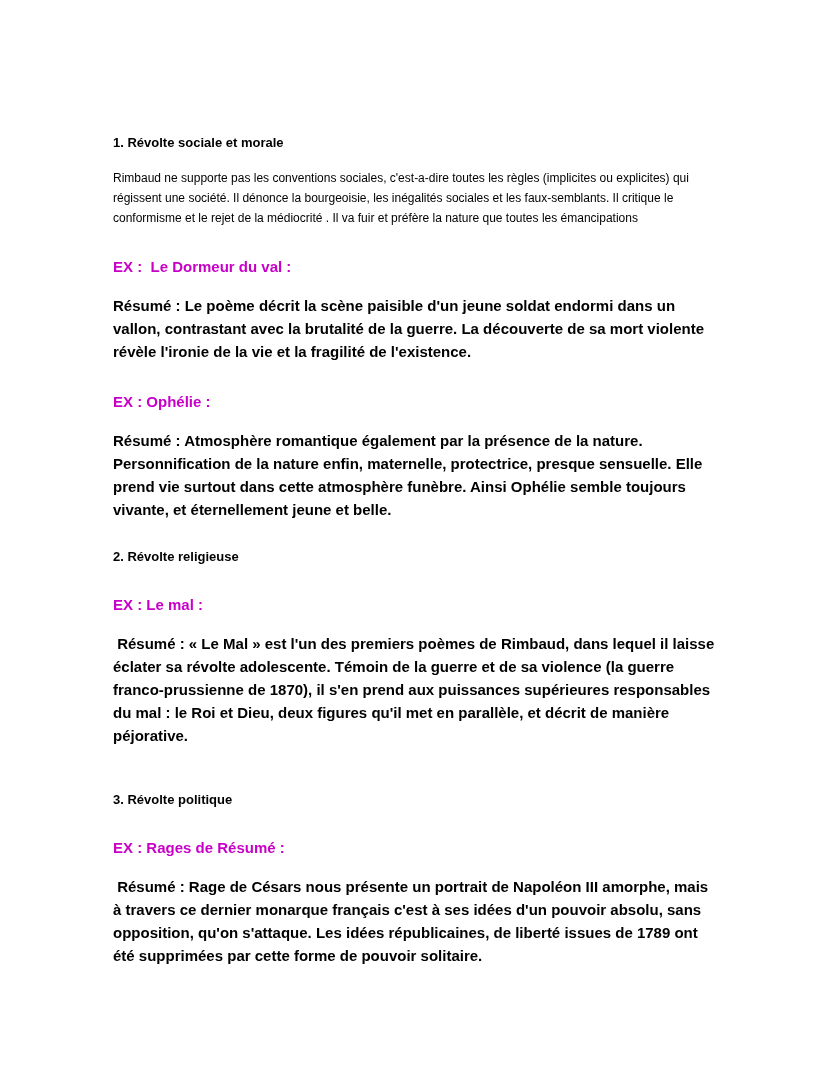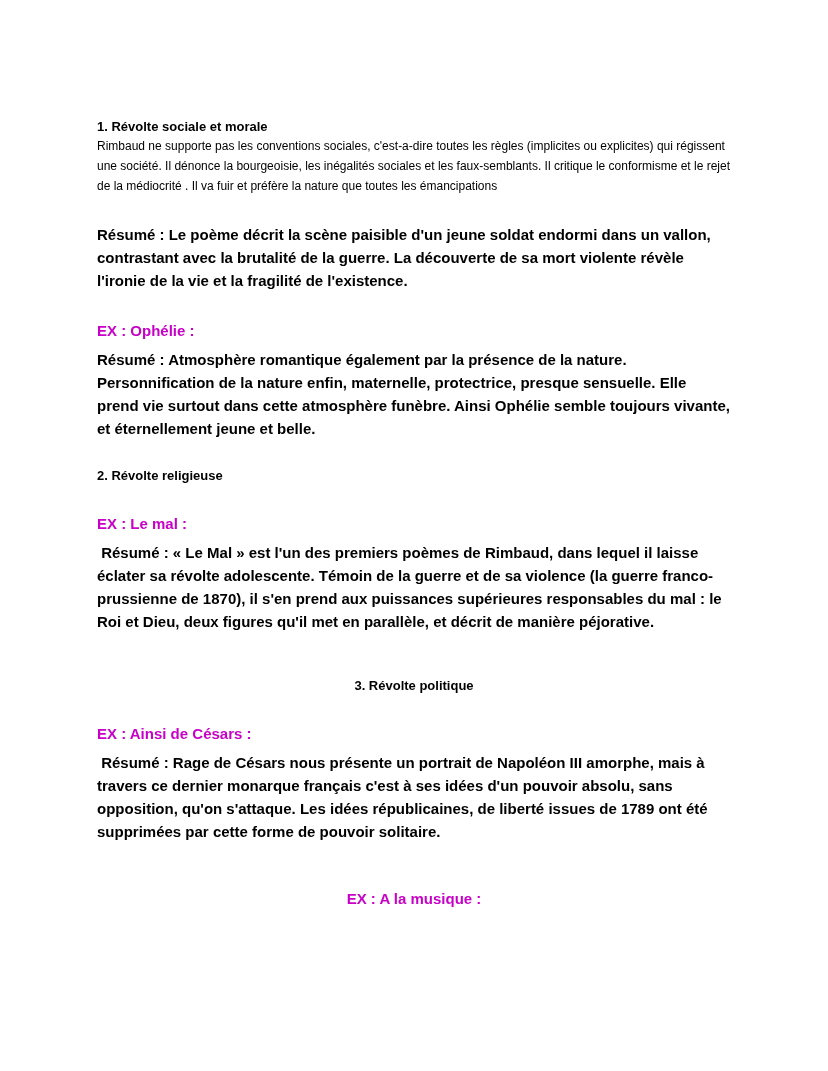--- a/index.html
+++ b/index.html
@@ -14,22 +14,22 @@
     overflow: hidden;
   }
   .page {
     width: 828px;
     height: 1071px;
     background: var(--page-bg);
     padding: 118px 97px 40px 97px;
   }
   .block { margin-top: 27px; }
   .block:first-child { margin-top: 0; }
-  .block.gap-large { margin-top: 44px; text-align: center; }
-  h2, h3, p { margin: 0; white-space: pre-wrap; }
+  .block.gap-large { margin-top: 44px; }
+  h2, h3, p { margin: 16px; white-space: pre-wrap; }
   .h-section {
     font-size: 13px;
     line-height: 18px;
     font-weight: 700;
     color: var(--ink);
   }
   .body-small {
     font-size: 12px;
     line-height: 20px;
     font-weight: 400;
@@ -53,20 +53,21 @@
 <body>
 
 <div class="page">
 
   <section class="block section">
     <h2 class="h-section">1. Révolte sociale et morale</h2>
     <p class="body-small">Rimbaud ne supporte pas les conventions sociales, c'est-a-dire toutes les règles (implicites ou explicites) qui régissent une société. Il dénonce la bourgeoisie, les inégalités sociales et les faux-semblants. Il critique le conformisme et le rejet de la médiocrité . Il va fuir et préfère la nature que toutes les émancipations</p>
   </section>
 
   <section class="block example">
+    <h3 class="h-example">EX :  Le Dormeur du val :</h3>
     <p class="body-large">Résumé : Le poème décrit la scène paisible d'un jeune soldat endormi dans un vallon, contrastant avec la brutalité de la guerre. La découverte de sa mort violente révèle l'ironie de la vie et la fragilité de l'existence.</p>
   </section>
 
   <section class="block example">
     <h3 class="h-example">EX : Ophélie :</h3>
     <p class="body-large">Résumé : Atmosphère romantique également par la présence de la nature. Personnification de la nature enfin, maternelle, protectrice, presque sensuelle. Elle prend vie surtout dans cette atmosphère funèbre. Ainsi Ophélie semble toujours vivante, et éternellement jeune et belle.</p>
   </section>
 
   <section class="block section">
     <h2 class="h-section">2. Révolte religieuse</h2>
@@ -75,22 +76,18 @@
   <section class="block example">
     <h3 class="h-example">EX : Le mal :</h3>
     <p class="body-large"> Résumé : « Le Mal » est l'un des premiers poèmes de Rimbaud, dans lequel il laisse éclater sa révolte adolescente. Témoin de la guerre et de sa violence (la guerre franco-prussienne de 1870), il s'en prend aux puissances supérieures responsables du mal : le Roi et Dieu, deux figures qu'il met en parallèle, et décrit de manière péjorative.</p>
   </section>
 
   <section class="block section gap-large">
     <h2 class="h-section">3. Révolte politique</h2>
   </section>
 
   <section class="block example">
-    <h3 class="h-example">EX : Ainsi de Césars :</h3>
+    <h3 class="h-example">EX : Rages de Résumé :</h3>
     <p class="body-large"> Résumé : Rage de Césars nous présente un portrait de Napoléon III amorphe, mais à travers ce dernier monarque français c'est à ses idées d'un pouvoir absolu, sans opposition, qu'on s'attaque. Les idées républicaines, de liberté issues de 1789 ont été supprimées par cette forme de pouvoir solitaire.</p>
   </section>
 
-  <section class="block example gap-large">
-    <h3 class="h-example">EX : A la musique :</h3>
-    <p class="body-large"></p>
-  </section>
 
 </div>
 
 </body></html>

